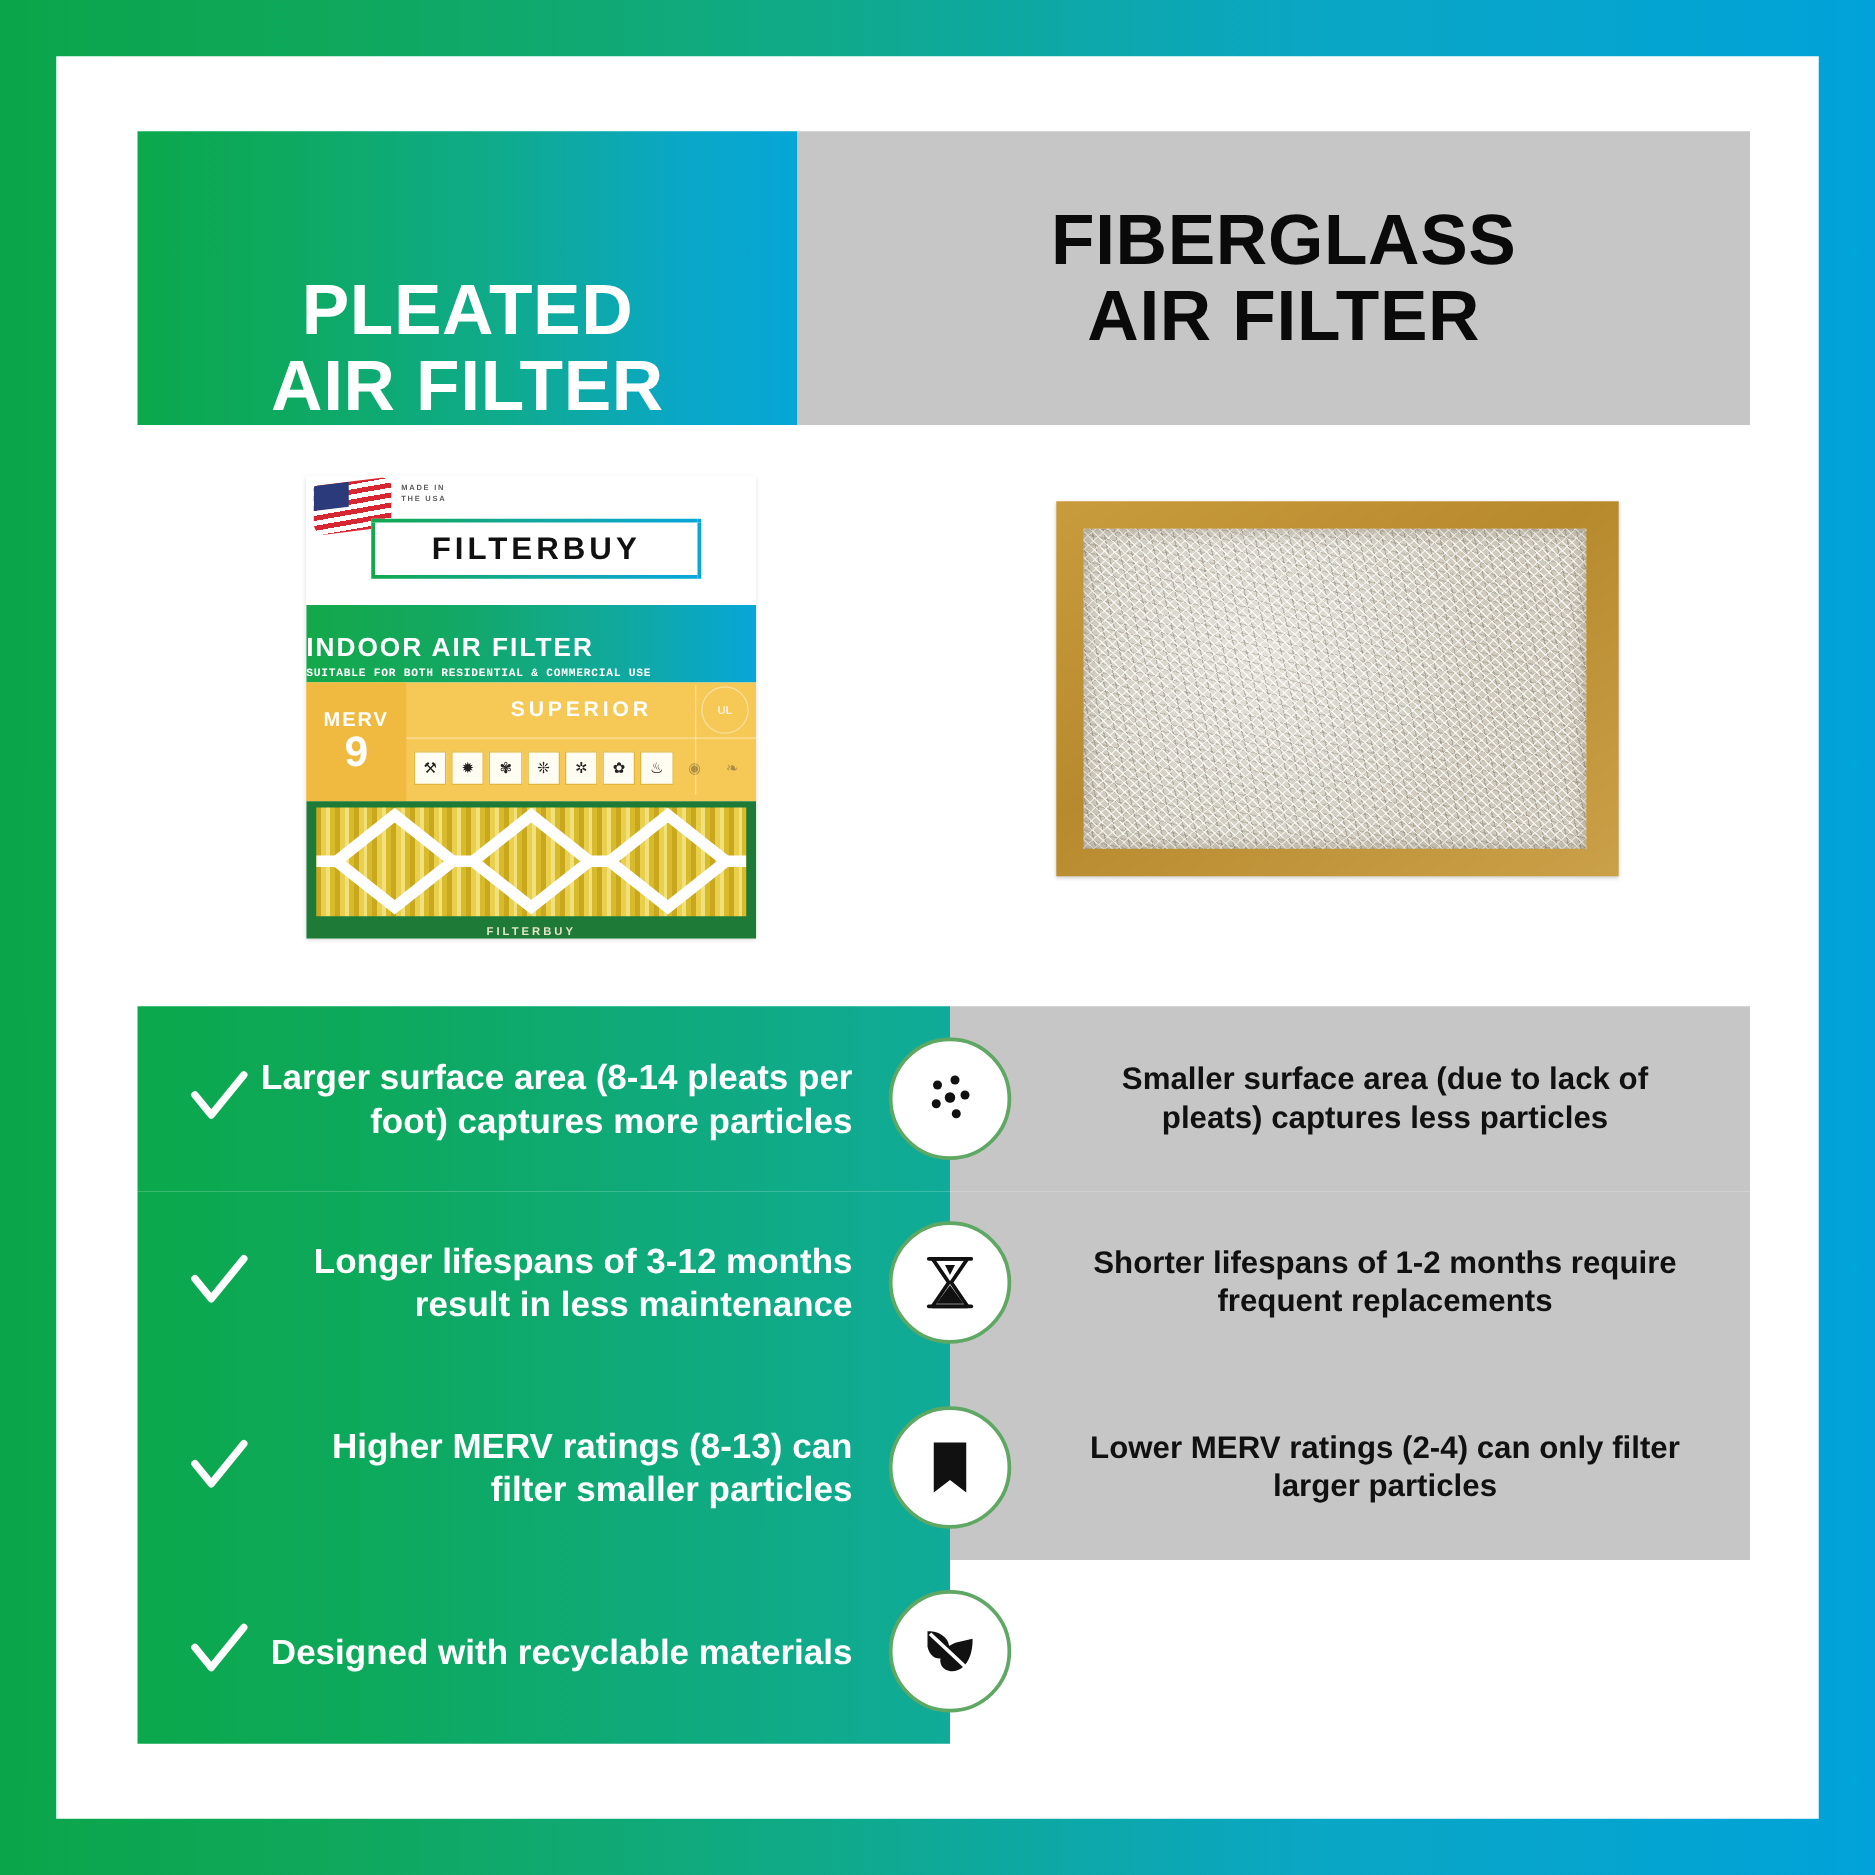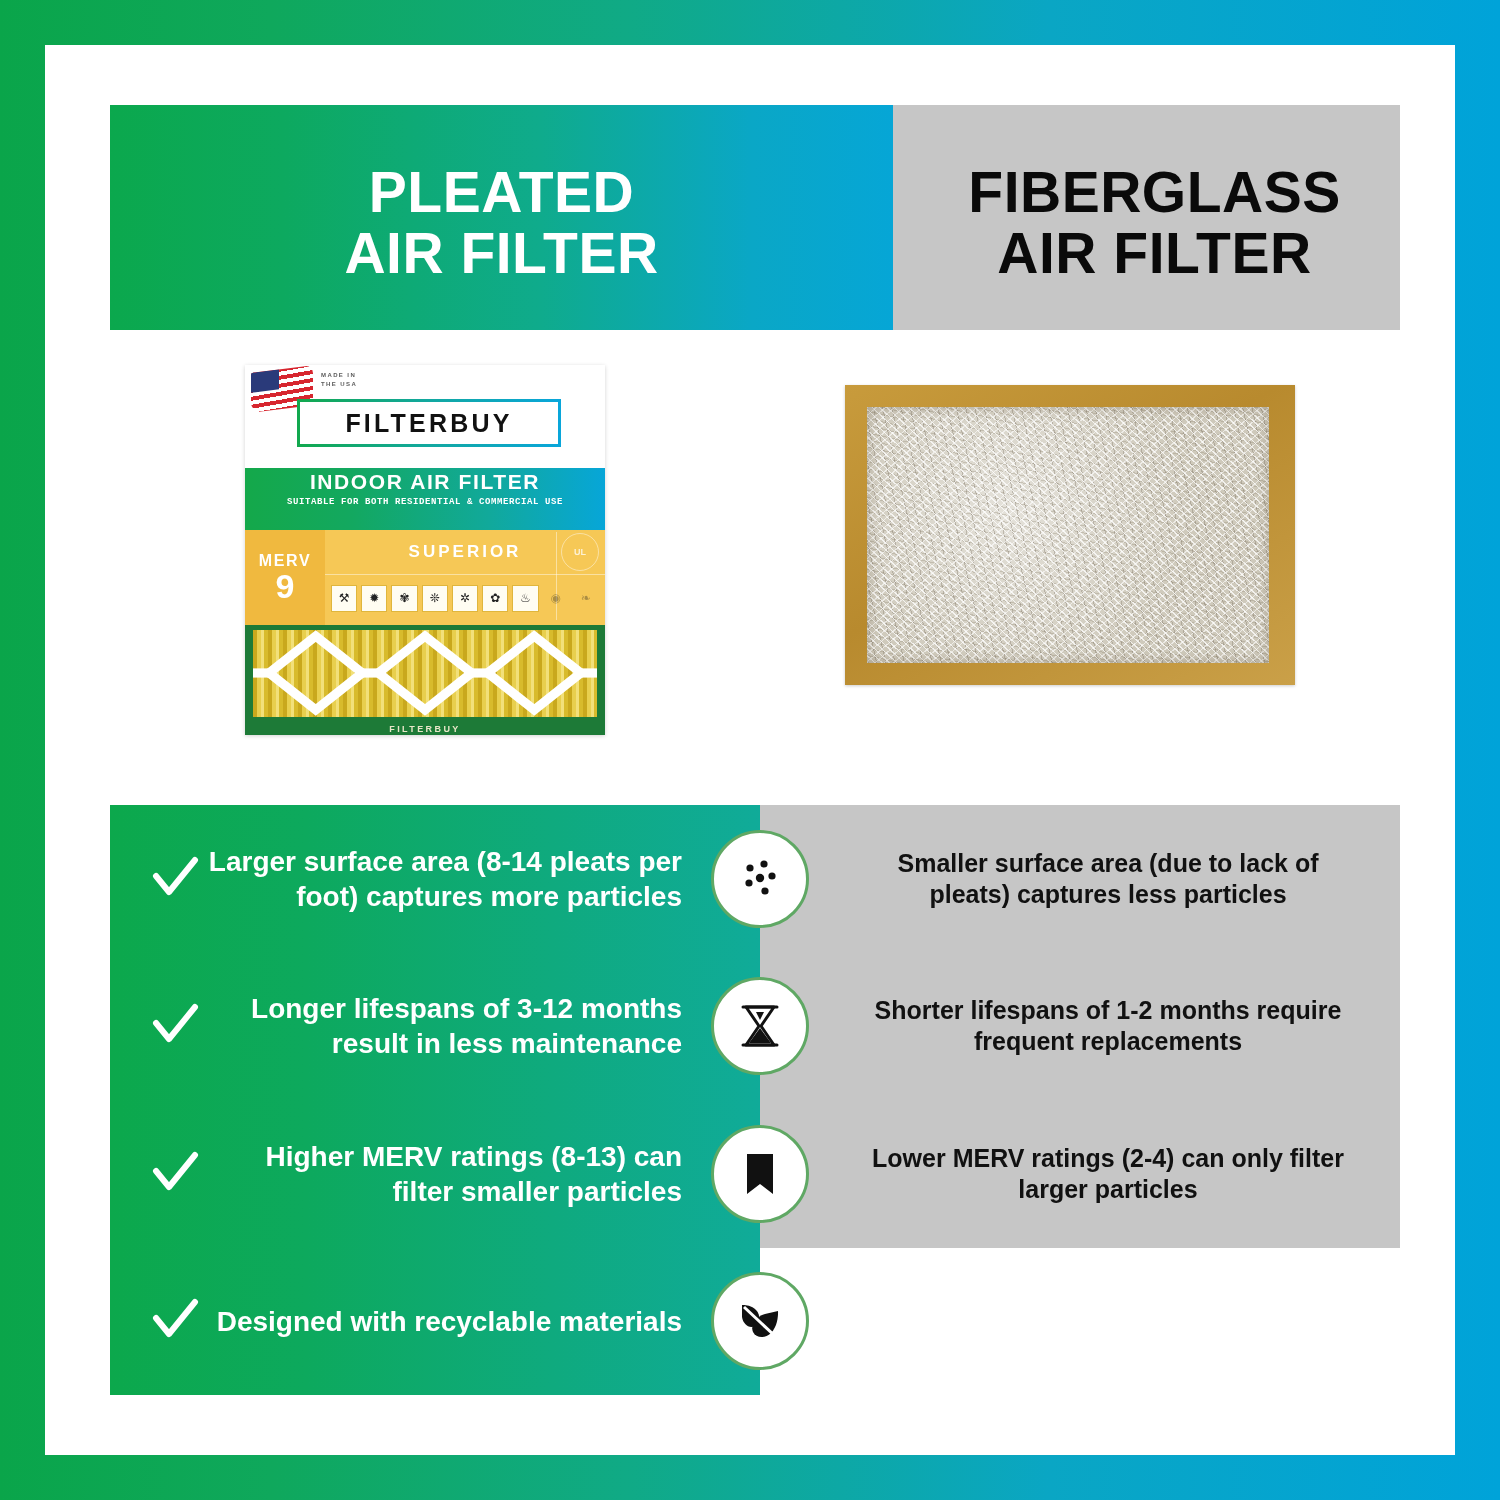--- a/index.html
+++ b/index.html
@@ -17,42 +17,42 @@
     position:absolute;left:45px;top:45px;right:45px;bottom:45px;
     background:#ffffff;
   }
   .inner{
     position:absolute;left:65px;top:60px;width:1290px;height:1290px;
   }
 
   
   .headers{position:absolute;left:0;top:0;width:1290px;height:235px;display:flex;}
   .hdr-left{
-    width:783px;height:100%;
+    width:528px;height:100%;
     background:linear-gradient(90deg,#0ba84d 0%,#0da95f 22%,#0fab8c 55%,#0aa7c6 82%,#06a6d6 100%);
-    display:flex;align-items:center;justify-content:center;
+    display:flex;align-items:flex-end;justify-content:center;
   }
   .hdr-right{
     flex:1;height:100%;background:#c6c6c6;
     display:flex;align-items:center;justify-content:center;
   }
   .hdr-title{
     font-weight:bold;
     font-size:57px;
     line-height:1.07;
     text-align:center;
     letter-spacing:0.5px;
     text-transform:uppercase;
     white-space:pre-line;
   }
   .hdr-left .hdr-title{color:#ffffff;}
   .hdr-right .hdr-title{color:#0a0a0a;margin-left:16px;}
 
   
-  .products{position:absolute;left:0;top:225px;width:1290px;height:440px;background:#fff;}
+  .products{position:absolute;left:0;top:241px;width:1290px;height:440px;background:#fff;}
   .prod-cell{position:absolute;top:0;height:100%;}
   .prod-left{left:0;width:650px;}
   .prod-right{left:650px;right:0;width:640px;}
 
   
   .boxart{
     position:absolute;left:135px;top:35px;width:360px;height:370px;
     background:#ffffff;
     box-shadow:0 1px 4px rgba(0,0,0,.18);
     overflow:hidden;
@@ -79,21 +79,21 @@
     border:3px solid;
     border-image:linear-gradient(90deg,#12a84e,#12a8a0,#09a6da) 1;
     display:flex;align-items:center;justify-content:center;background:#fff;
   }
   .logo-txt{
     font-size:25px;font-weight:bold;color:#111;letter-spacing:3.2px;
   }
   .band{
     height:62px;
     background:linear-gradient(90deg,#14a84a 0%,#13a860 30%,#11a99b 68%,#07a6d8 100%);
-    color:#fff;text-align:center;padding-top:0;box-sizing:border-box;
+    color:#fff;padding-top:21px;box-sizing:border-box;
   }
   .band-1{font-size:21px;font-weight:bold;letter-spacing:1.6px;line-height:1.35;}
   .band-2{font-size:9px;font-weight:bold;letter-spacing:.6px;margin-top:1px;font-family:Liberation Mono, monospace;}
   .merv-strip{height:95px;position:relative;background:#f6c856;}
   .merv-left{
     position:absolute;left:0;top:0;width:80px;height:100%;
     background:#f0b93f;color:#fff;text-align:center;
     display:flex;flex-direction:column;align-items:center;justify-content:center;
   }
   .merv-word{font-size:16px;font-weight:bold;letter-spacing:1.6px;}

